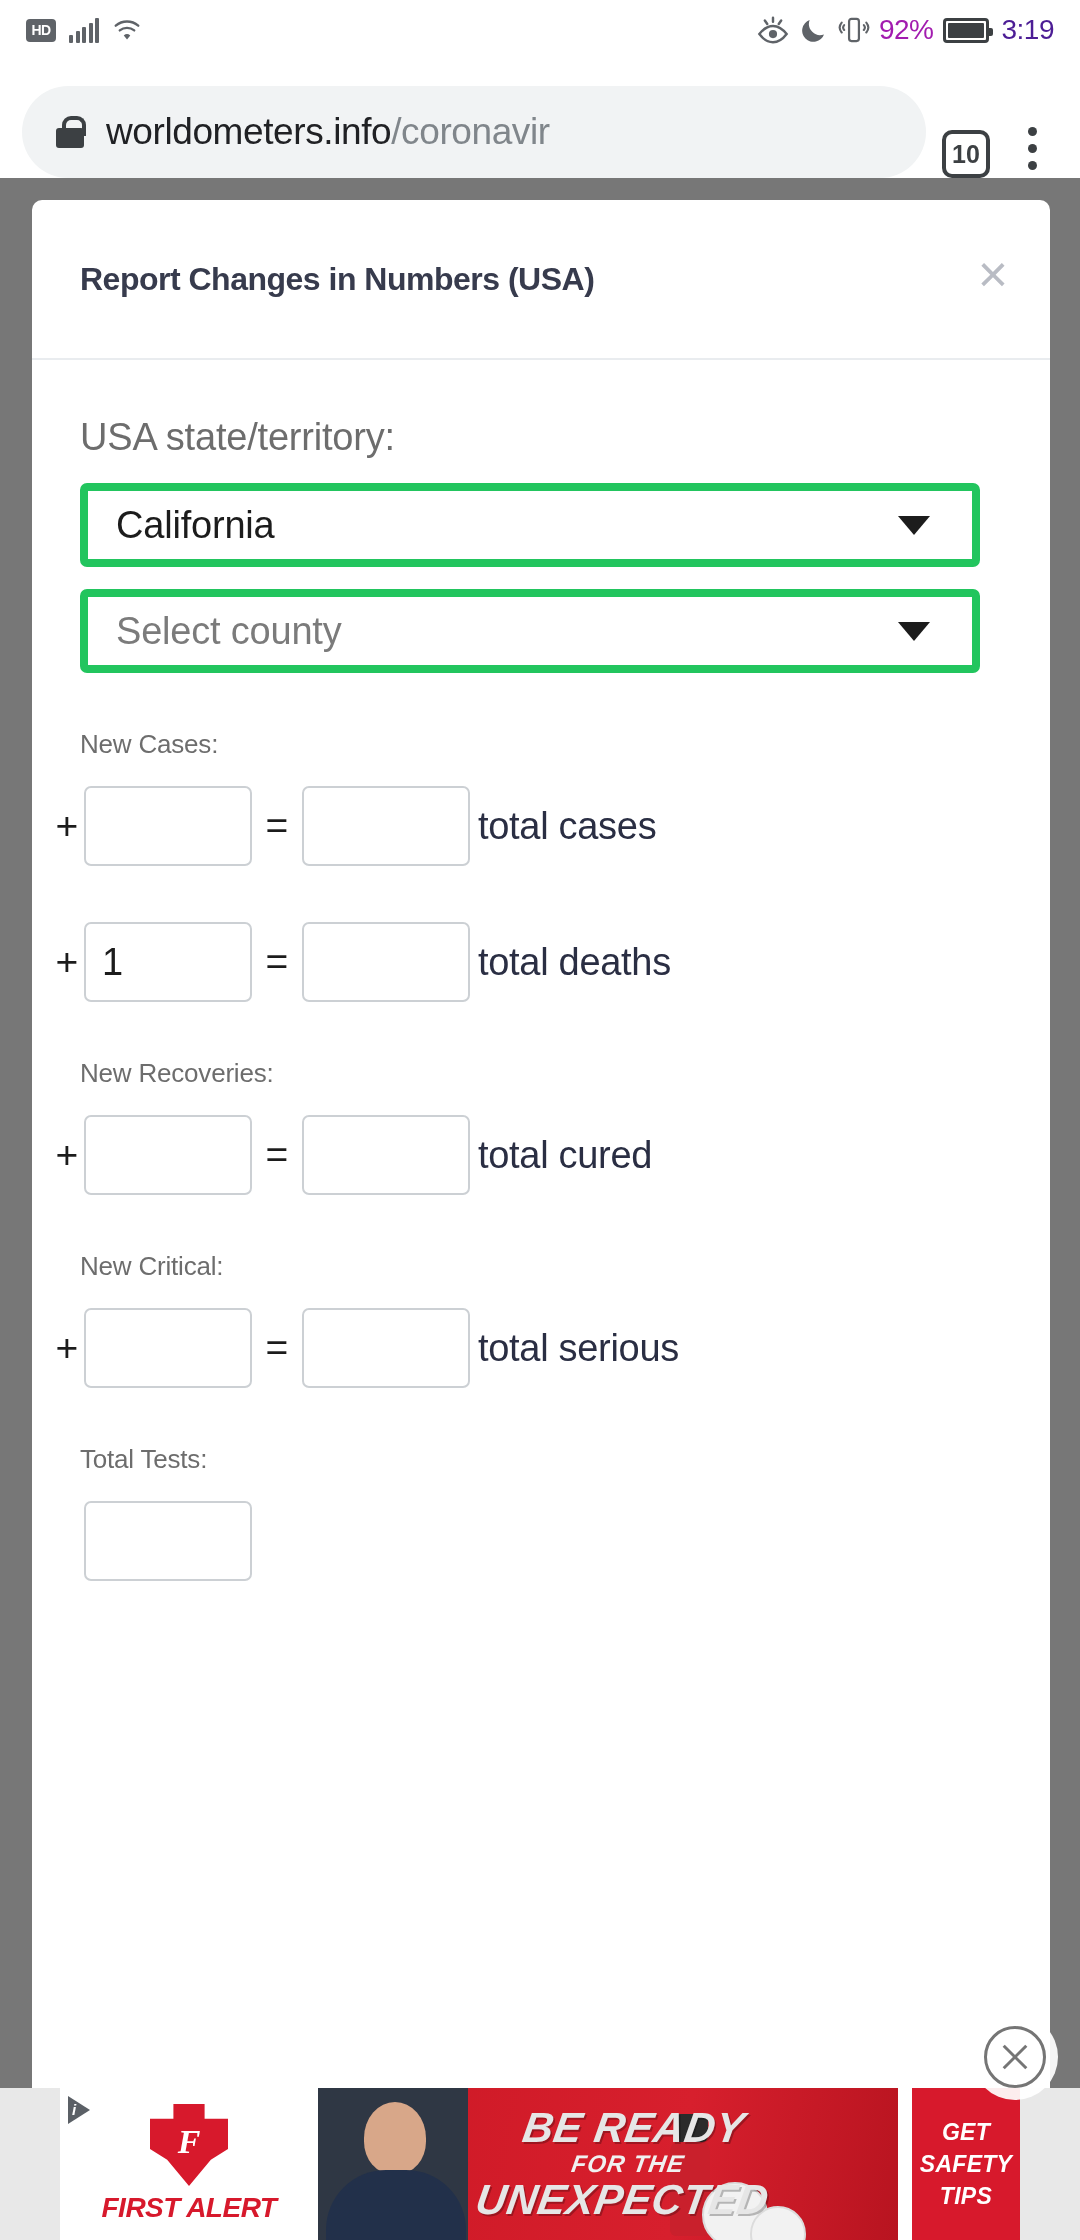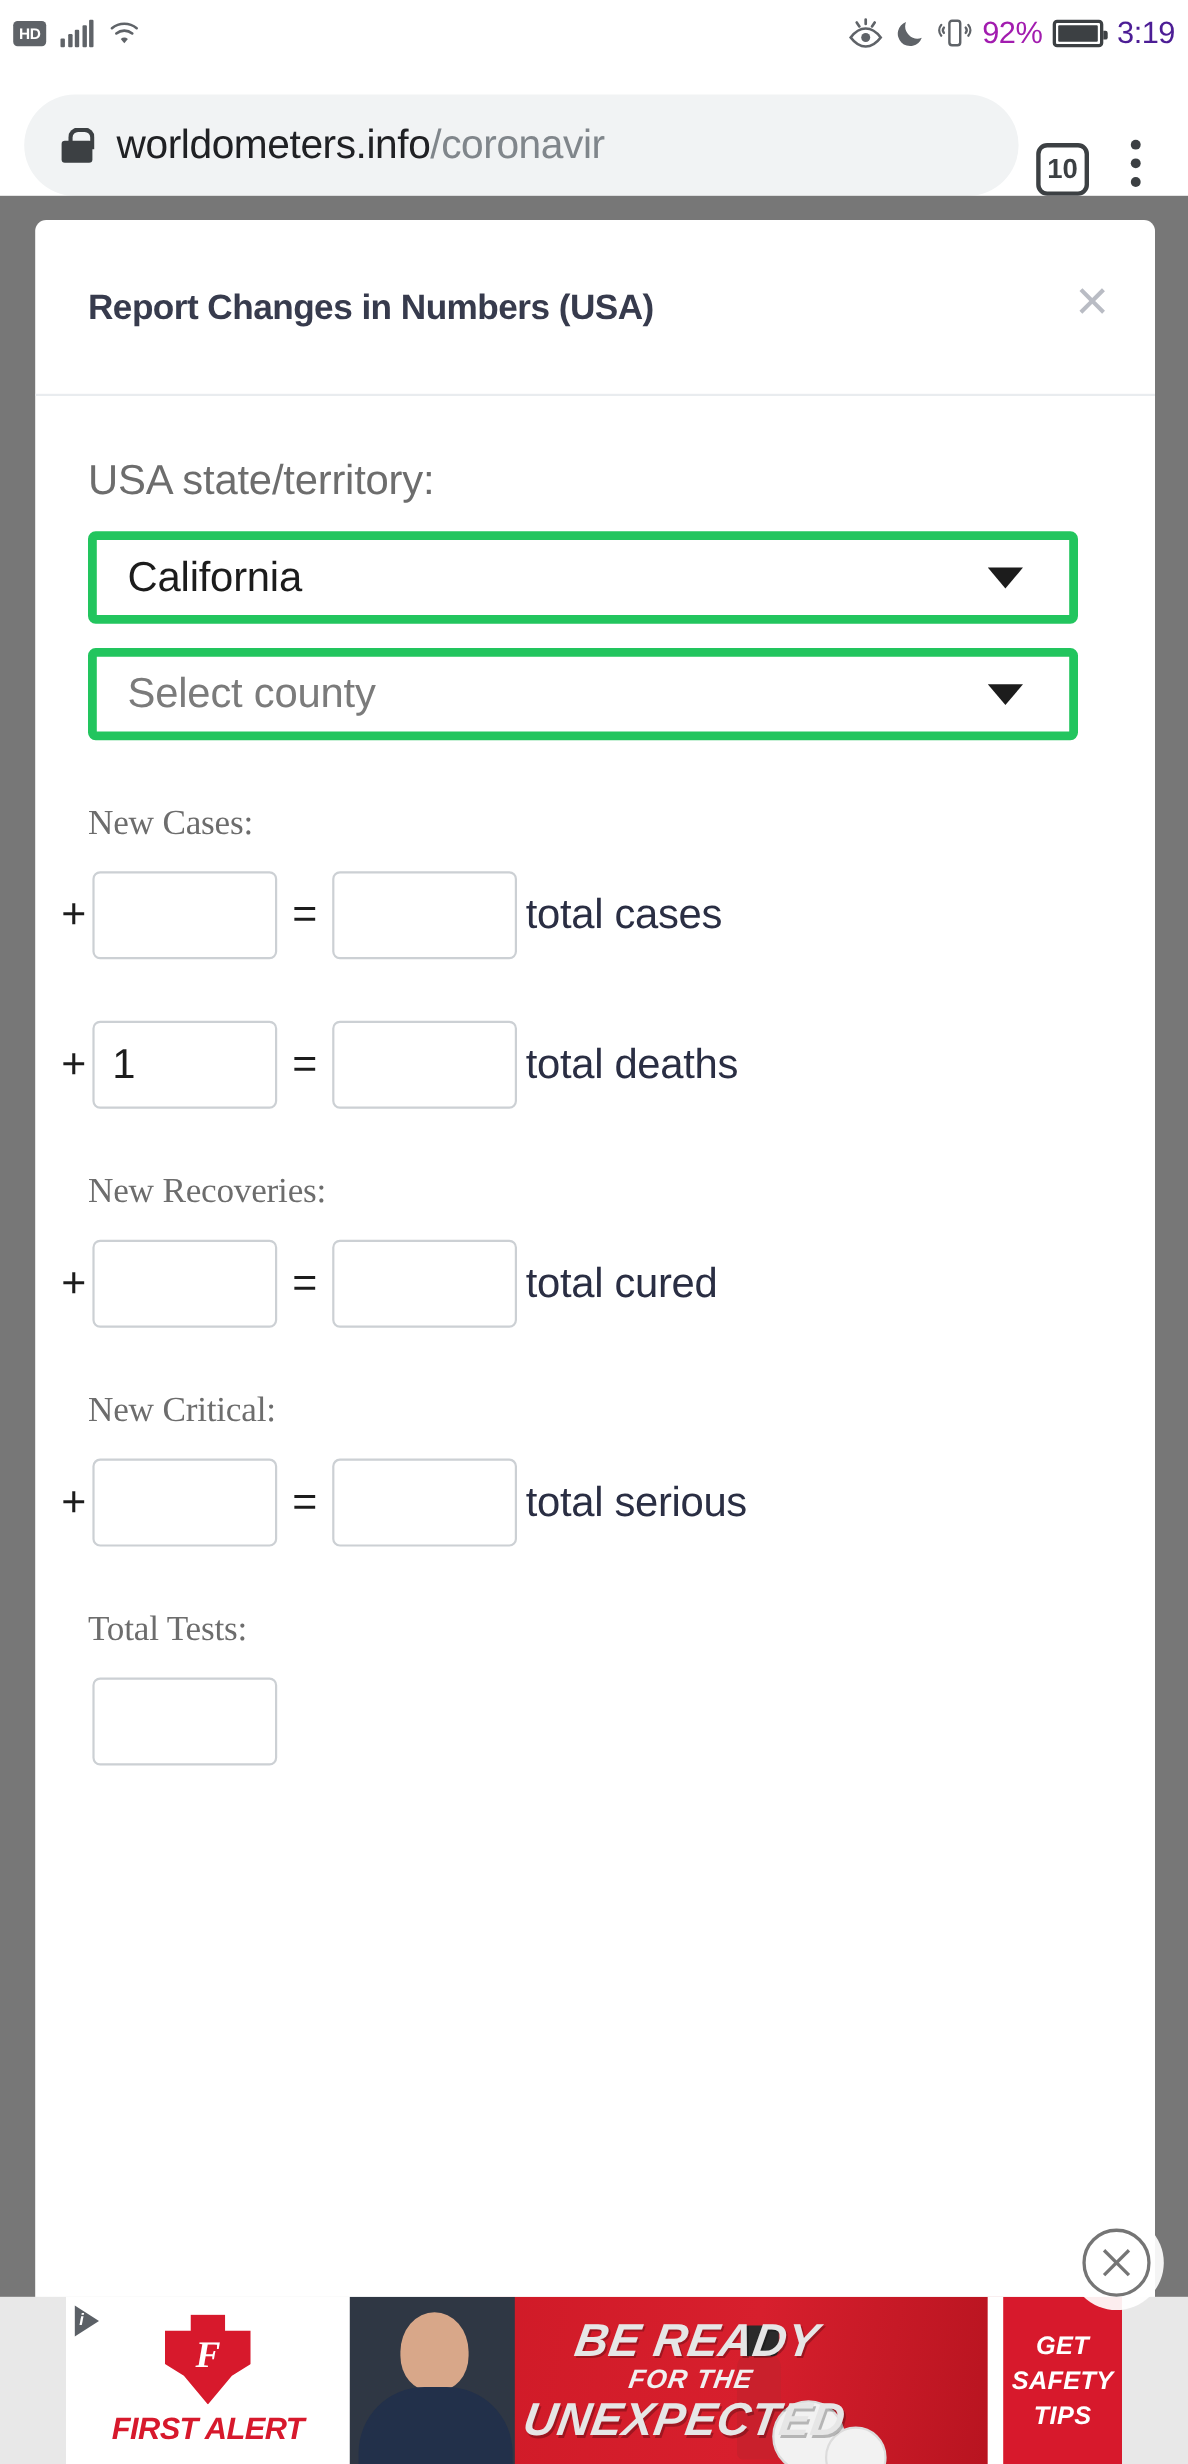--- a/index.html
+++ b/index.html
@@ -14,21 +14,21 @@
 
   
   .status-bar {
     position: absolute;
     top: 0; left: 0;
     width: 1080px; height: 60px;
     background: #ffffff;
     display: flex;
     align-items: center;
     justify-content: space-between;
-    padding: 0 12px;
+    padding: 0 26px;
   }
   .status-left, .status-right {
     display: flex;
     align-items: center;
     gap: 13px;
   }
   .status-right { gap: 9px; }
   .hd-badge {
     width: 30px; height: 23px;
     background: #5f6368;
@@ -212,25 +212,24 @@
     right: 42px;
     width: 0; height: 0;
     border-left: 16px solid transparent;
     border-right: 16px solid transparent;
     border-top: 19px solid #1c1c1c;
   }
 
   
   .section { margin-top: 56px; }
   .section-label {
-    font-size: 32px;
+    font-size: 26px;
     color: #6d6d6d;
     margin-bottom: 26px;
     letter-spacing: -0.2px;
-    font-family: Liberation Serif, serif;
   }
   .num-row {
     display: flex;
     align-items: center;
     margin-left: -30px;
   }
   .op {
     font-size: 39px;
     color: #1c1c1c;
     width: 34px;

